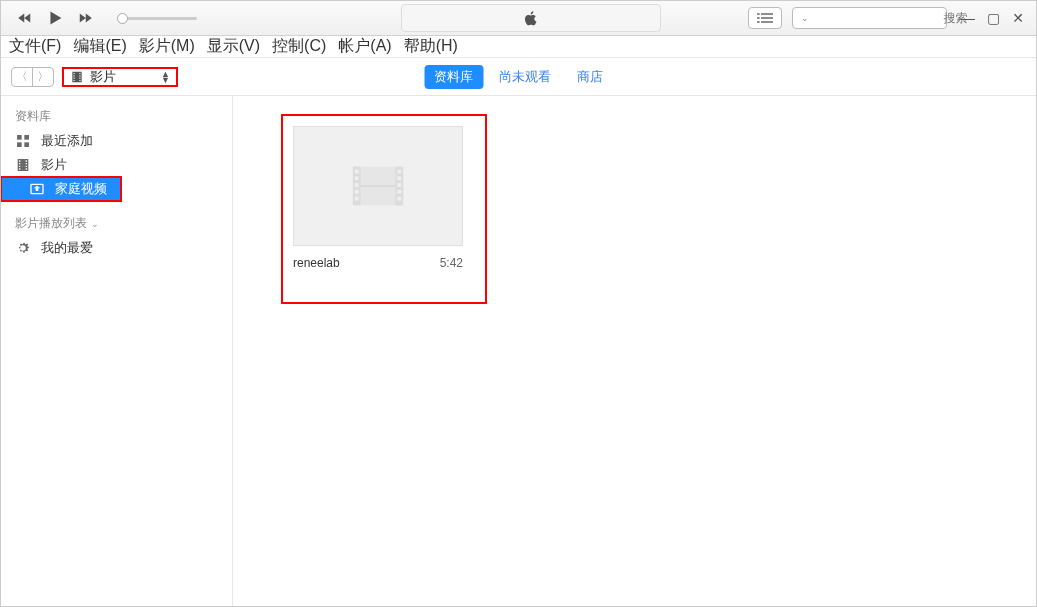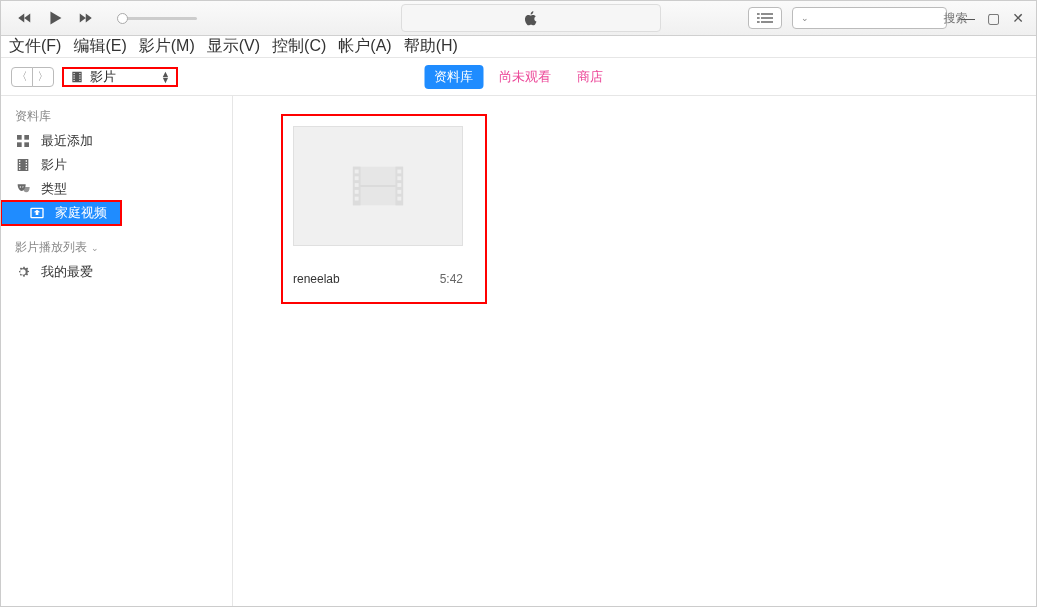--- a/index.html
+++ b/index.html
@@ -34,41 +34,41 @@
   .navrow { height: 38px; display: flex; align-items: center; border-bottom: 1px solid #e6e6e6; position: relative; padding-left: 10px; }
   .navbtns { display: flex; }
   .navbtn { width: 22px; height: 20px; border: 1px solid #bbb; display: flex; align-items: center; justify-content: center; background: #fff; cursor: pointer; color: #888; font-size: 11px; }
   .navbtn:first-child { border-radius: 4px 0 0 4px; }
   .navbtn:last-child { border-radius: 0 4px 4px 0; margin-left: -1px; }
   .media-dd { margin-left: 8px; height: 20px; width: 116px; border: 2px solid #f00; display: flex; align-items: center; padding: 0 6px; cursor: pointer; position: relative; background: #fff; }
   .media-dd svg.film { width: 14px; height: 14px; fill: #555; margin-right: 6px; }
   .media-dd .dd-label { flex: 1; font-size: 13px; color: #222; }
   .media-dd .dd-arrows { font-size: 9px; color: #555; line-height: 6px; }
   .tabs-center { position: absolute; left: 50%; transform: translateX(-50%); display: flex; align-items: center; gap: 6px; }
-  .tab { padding: 3px 10px; border-radius: 4px; font-size: 13px; cursor: pointer; color: #ec4899; }
+  .tab { padding: 3px 10px; border-radius: 4px; font-size: 13px; cursor: pointer; color: #3b82f6; }
   .tab.active { background: #1f8cff; color: #fff; }
 
   
   .body { display: flex; height: calc(607px - 35px - 22px - 38px - 2px); }
   .sidebar { width: 232px; border-right: 1px solid #e6e6e6; padding-top: 8px; overflow: hidden; }
   .side-header { font-size: 12px; color: #888; padding: 4px 14px; display: flex; align-items: center; gap: 4px; }
   .chev { font-size: 9px; color: #999; }
   .side-item { display: flex; align-items: center; gap: 10px; padding: 4px 14px; height: 24px; cursor: pointer; font-size: 13px; color: #333; }
   .side-item svg { width: 16px; height: 16px; fill: #6a6a6a; }
   .side-item.selected { background: #1f8cff; color: #fff; justify-content: flex-end; }
   .side-item.selected svg { fill: #fff; }
   .side-item.selected.redbox { outline: 2px solid #f00; outline-offset: -1px; width: 120px; margin-left: 0; padding-left: 14px; }
   .side-section-gap { height: 10px; }
 
   .content { flex: 1; padding: 30px 30px; position: relative; }
   .video-card { position: absolute; left: 60px; top: 30px; width: 200px; }
   .redframe { position: absolute; left: 48px; top: 18px; width: 206px; height: 190px; border: 2px solid #f00; pointer-events: none; }
   .thumb { width: 170px; height: 120px; background: #f0f0f0; border: 1px solid #e0e0e0; display: flex; align-items: center; justify-content: center; cursor: pointer; }
   .thumb svg { width: 62px; height: 50px; fill: #d9d9d9; }
-  .video-meta { display: flex; justify-content: space-between; width: 170px; margin-top: 26px; font-size: 12px; color: #333; }
+  .video-meta { display: flex; justify-content: space-between; width: 170px; margin-top: 10px; font-size: 12px; color: #333; }
   .video-meta .dur { color: #666; }
 </style>
 </head>
 <body>
 
 <div class="titlebar">
   <div class="tb-left">
     <div class="tb-btn">
       <svg viewBox="0 0 24 24">
           <path d="M11 18V6l-8 6 8 6zm0-6l8 6V6l-8 6z"></path>
@@ -164,27 +164,20 @@
           <rect x="3" y="14" width="7" height="7"></rect>
           <rect x="14" y="14" width="7" height="7"></rect>
         </svg>
       <span>最近添加</span>
     </div>
     <div class="side-item">
       <svg viewBox="0 0 24 24">
           <path d="M4 3h16v18H4zM6 5v2h2V5zm10 0v2h2V5zM6 9v2h2V9zm10 0v2h2V9zM6 13v2h2v-2zm10 0v2h2v-2zM6 17v2h2v-2zm10 0v2h2v-2z"></path>
         </svg>
       <span>影片</span>
-    </div>
-    <div class="side-item">
-      <svg viewBox="0 0 24 24">
-          <path d="M4 5c0 6 3 10 6 10s6-4 6-10H4zm4 3a1 1 0 1 1 0 2 1 1 0 0 1 0-2zm4 0a1 1 0 1 1 0 2 1 1 0 0 1 0-2z"></path>
-          <path d="M12 9c0 5 2 8 5 8s5-3 5-8h-10z" fill-opacity="0.7"></path>
-        </svg>
-      <span>类型</span>
     </div>
     <div class="side-item selected redbox">
       <svg viewBox="0 0 24 24">
           <rect x="3" y="5" width="18" height="14" rx="1" fill="none" stroke="currentColor" stroke-width="2"></rect>
           <path d="M12 7l5 4h-3v4h-4v-4H7z"></path>
         </svg>
       <span>家庭视频</span>
     </div>
 
     <div class="side-section-gap"></div>

